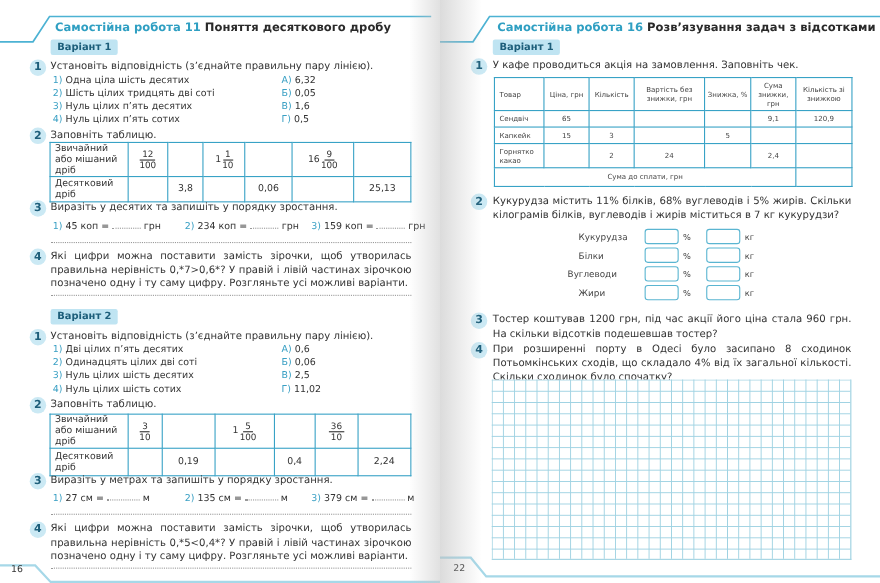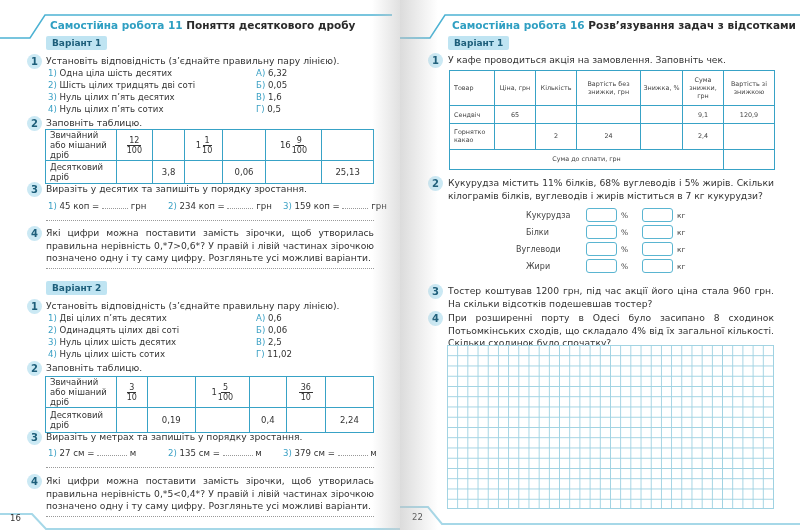--- a/index.html
+++ b/index.html
@@ -236,30 +236,39 @@
           <col>
         </colgroup>
       <tbody>
           <tr style="height:30px">
         <td class="left">Товар</td>
         <td>Ціна, грн</td>
         <td>Кількість</td>
         <td>Вартість без знижки, грн</td>
         <td>Знижка, %</td>
         <td>Сума знижки, грн</td>
-        <td>Вартість зі знижкою</td>
+        <td>Кількість зі знижкою</td>
       </tr>
       <tr style="height:15px">
         <td class="left">Сендвіч</td>
         <td>65</td>
         <td></td>
         <td></td>
         <td></td>
         <td>9,1</td>
         <td>120,9</td>
+      </tr>
+      <tr style="height:15px">
+        <td class="left">Капкейк</td>
+        <td>15</td>
+        <td>3</td>
+        <td></td>
+        <td>5</td>
+        <td></td>
+        <td></td>
       </tr>
       <tr style="height:22px">
         <td class="left">Горнятко какао</td>
         <td></td>
         <td>2</td>
         <td>24</td>
         <td></td>
         <td>2,4</td>
         <td></td>
       </tr>

